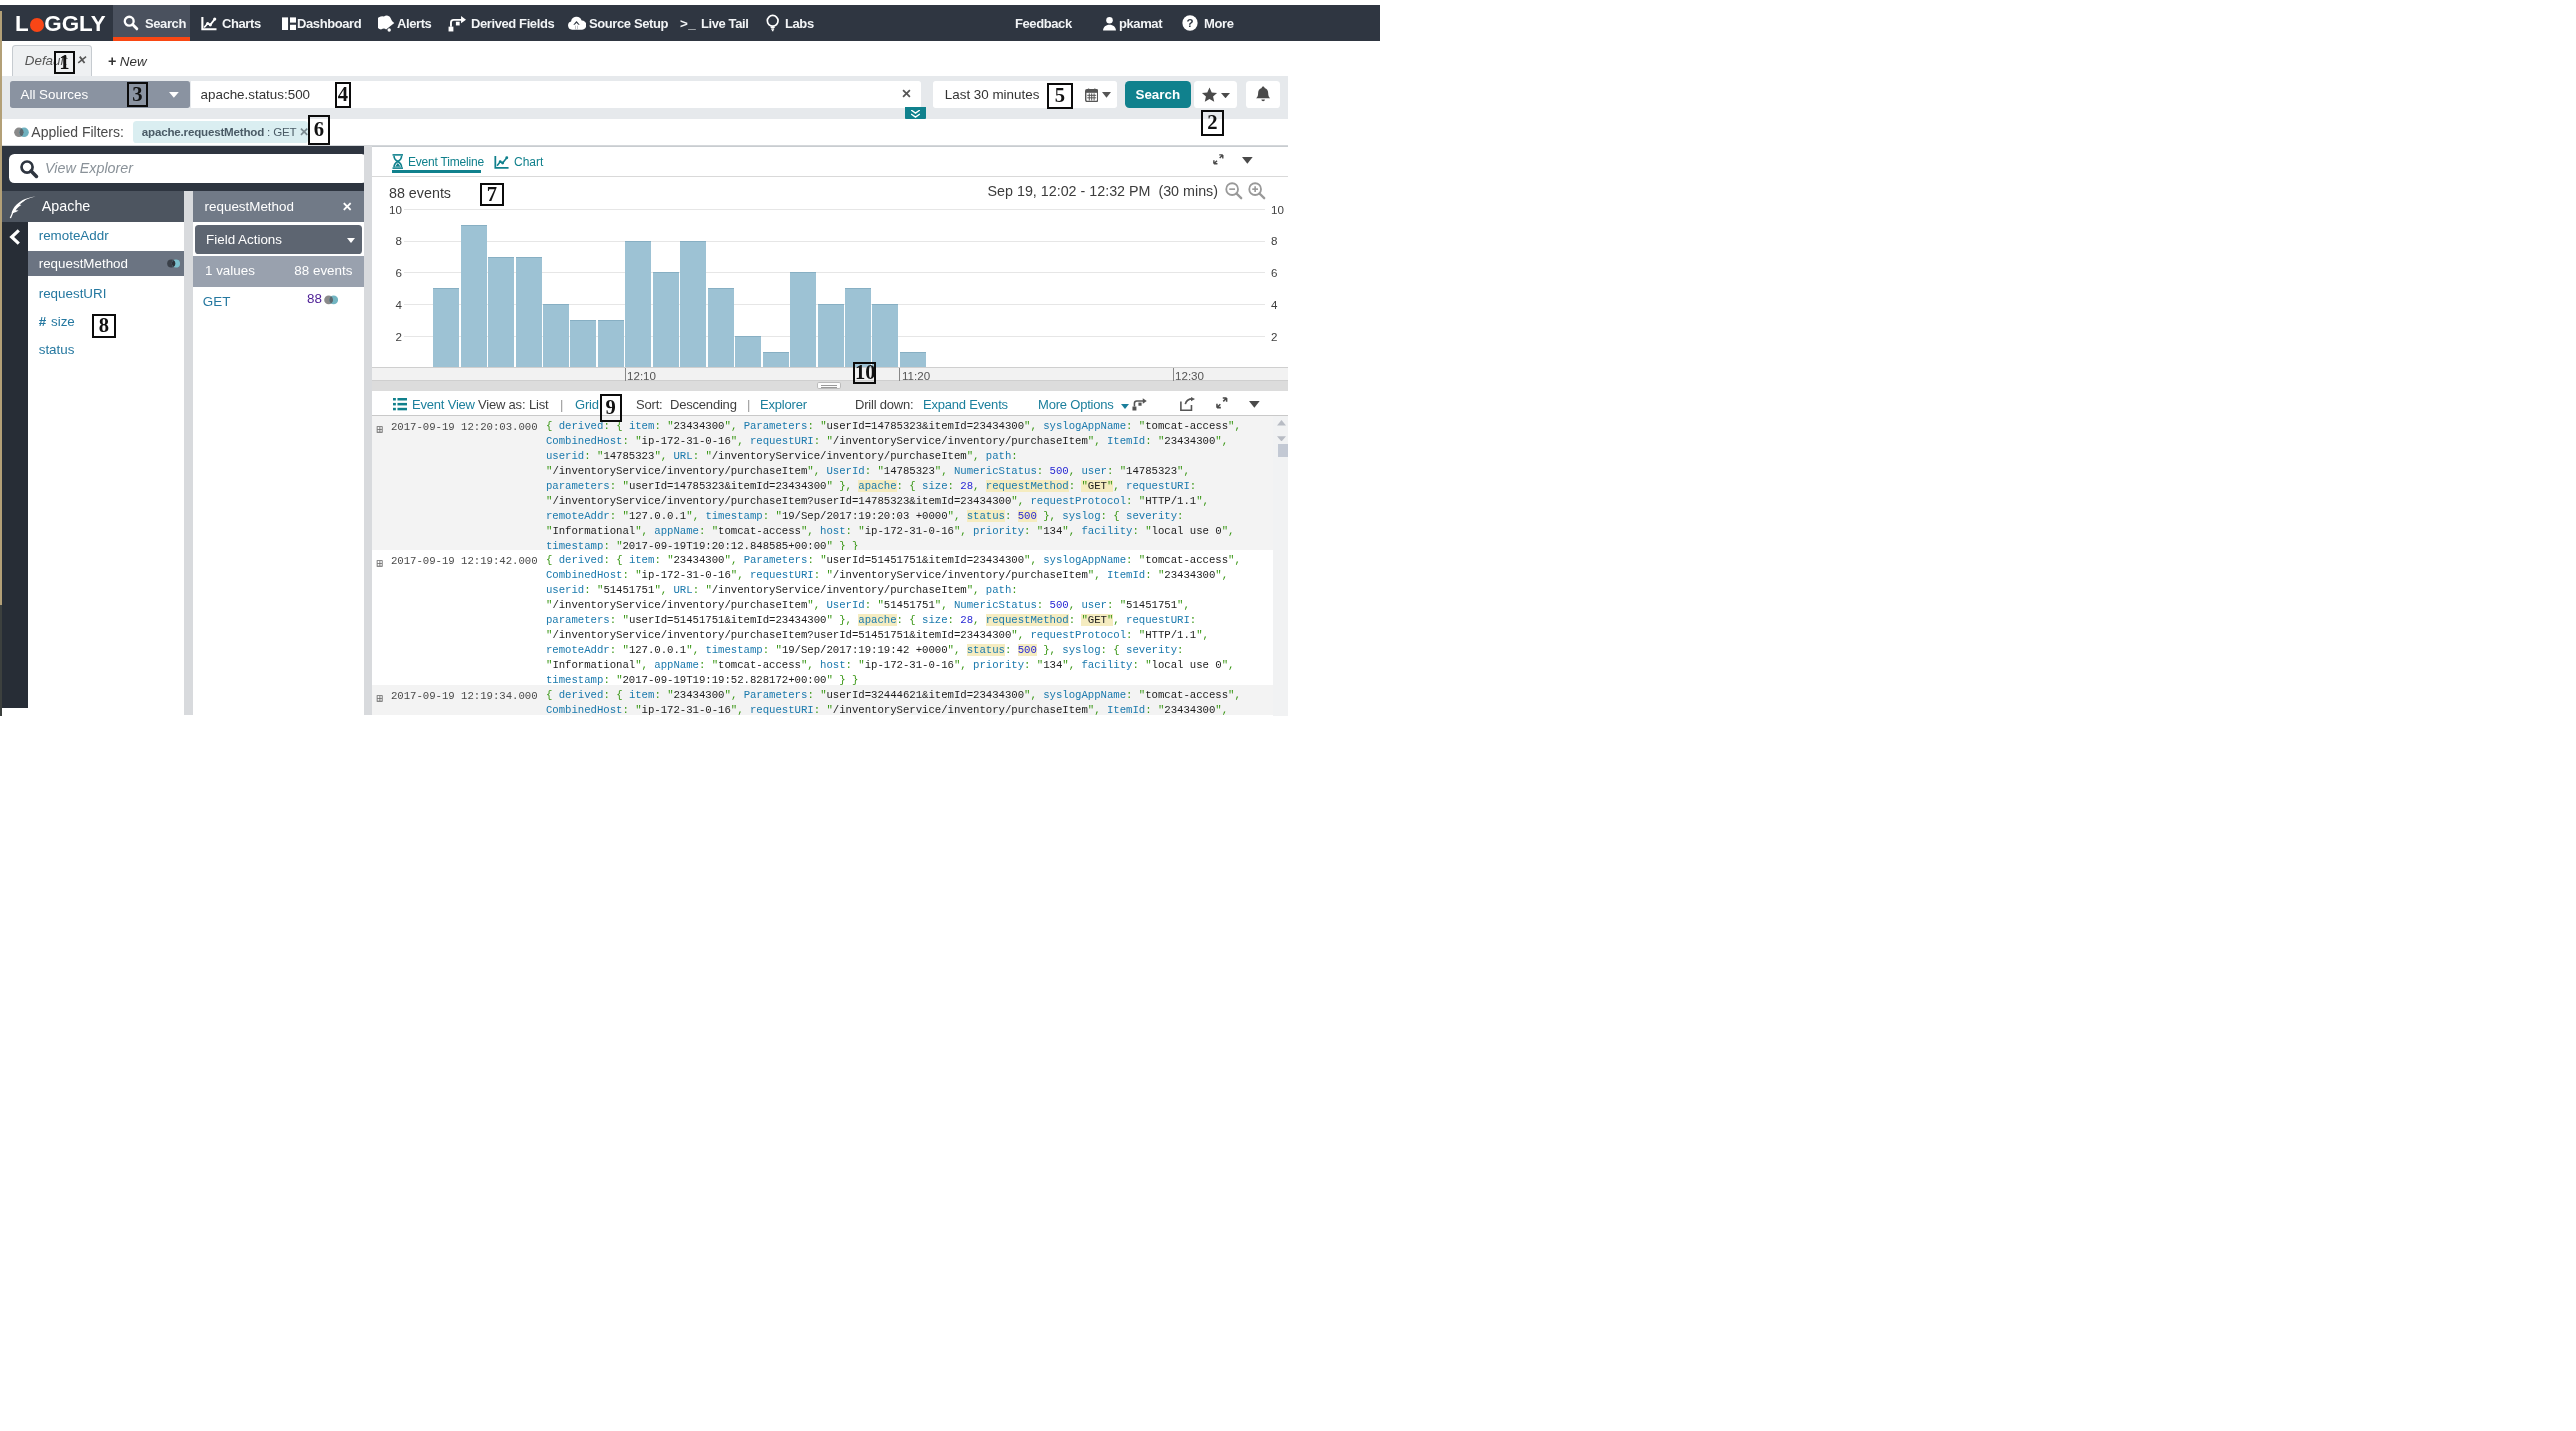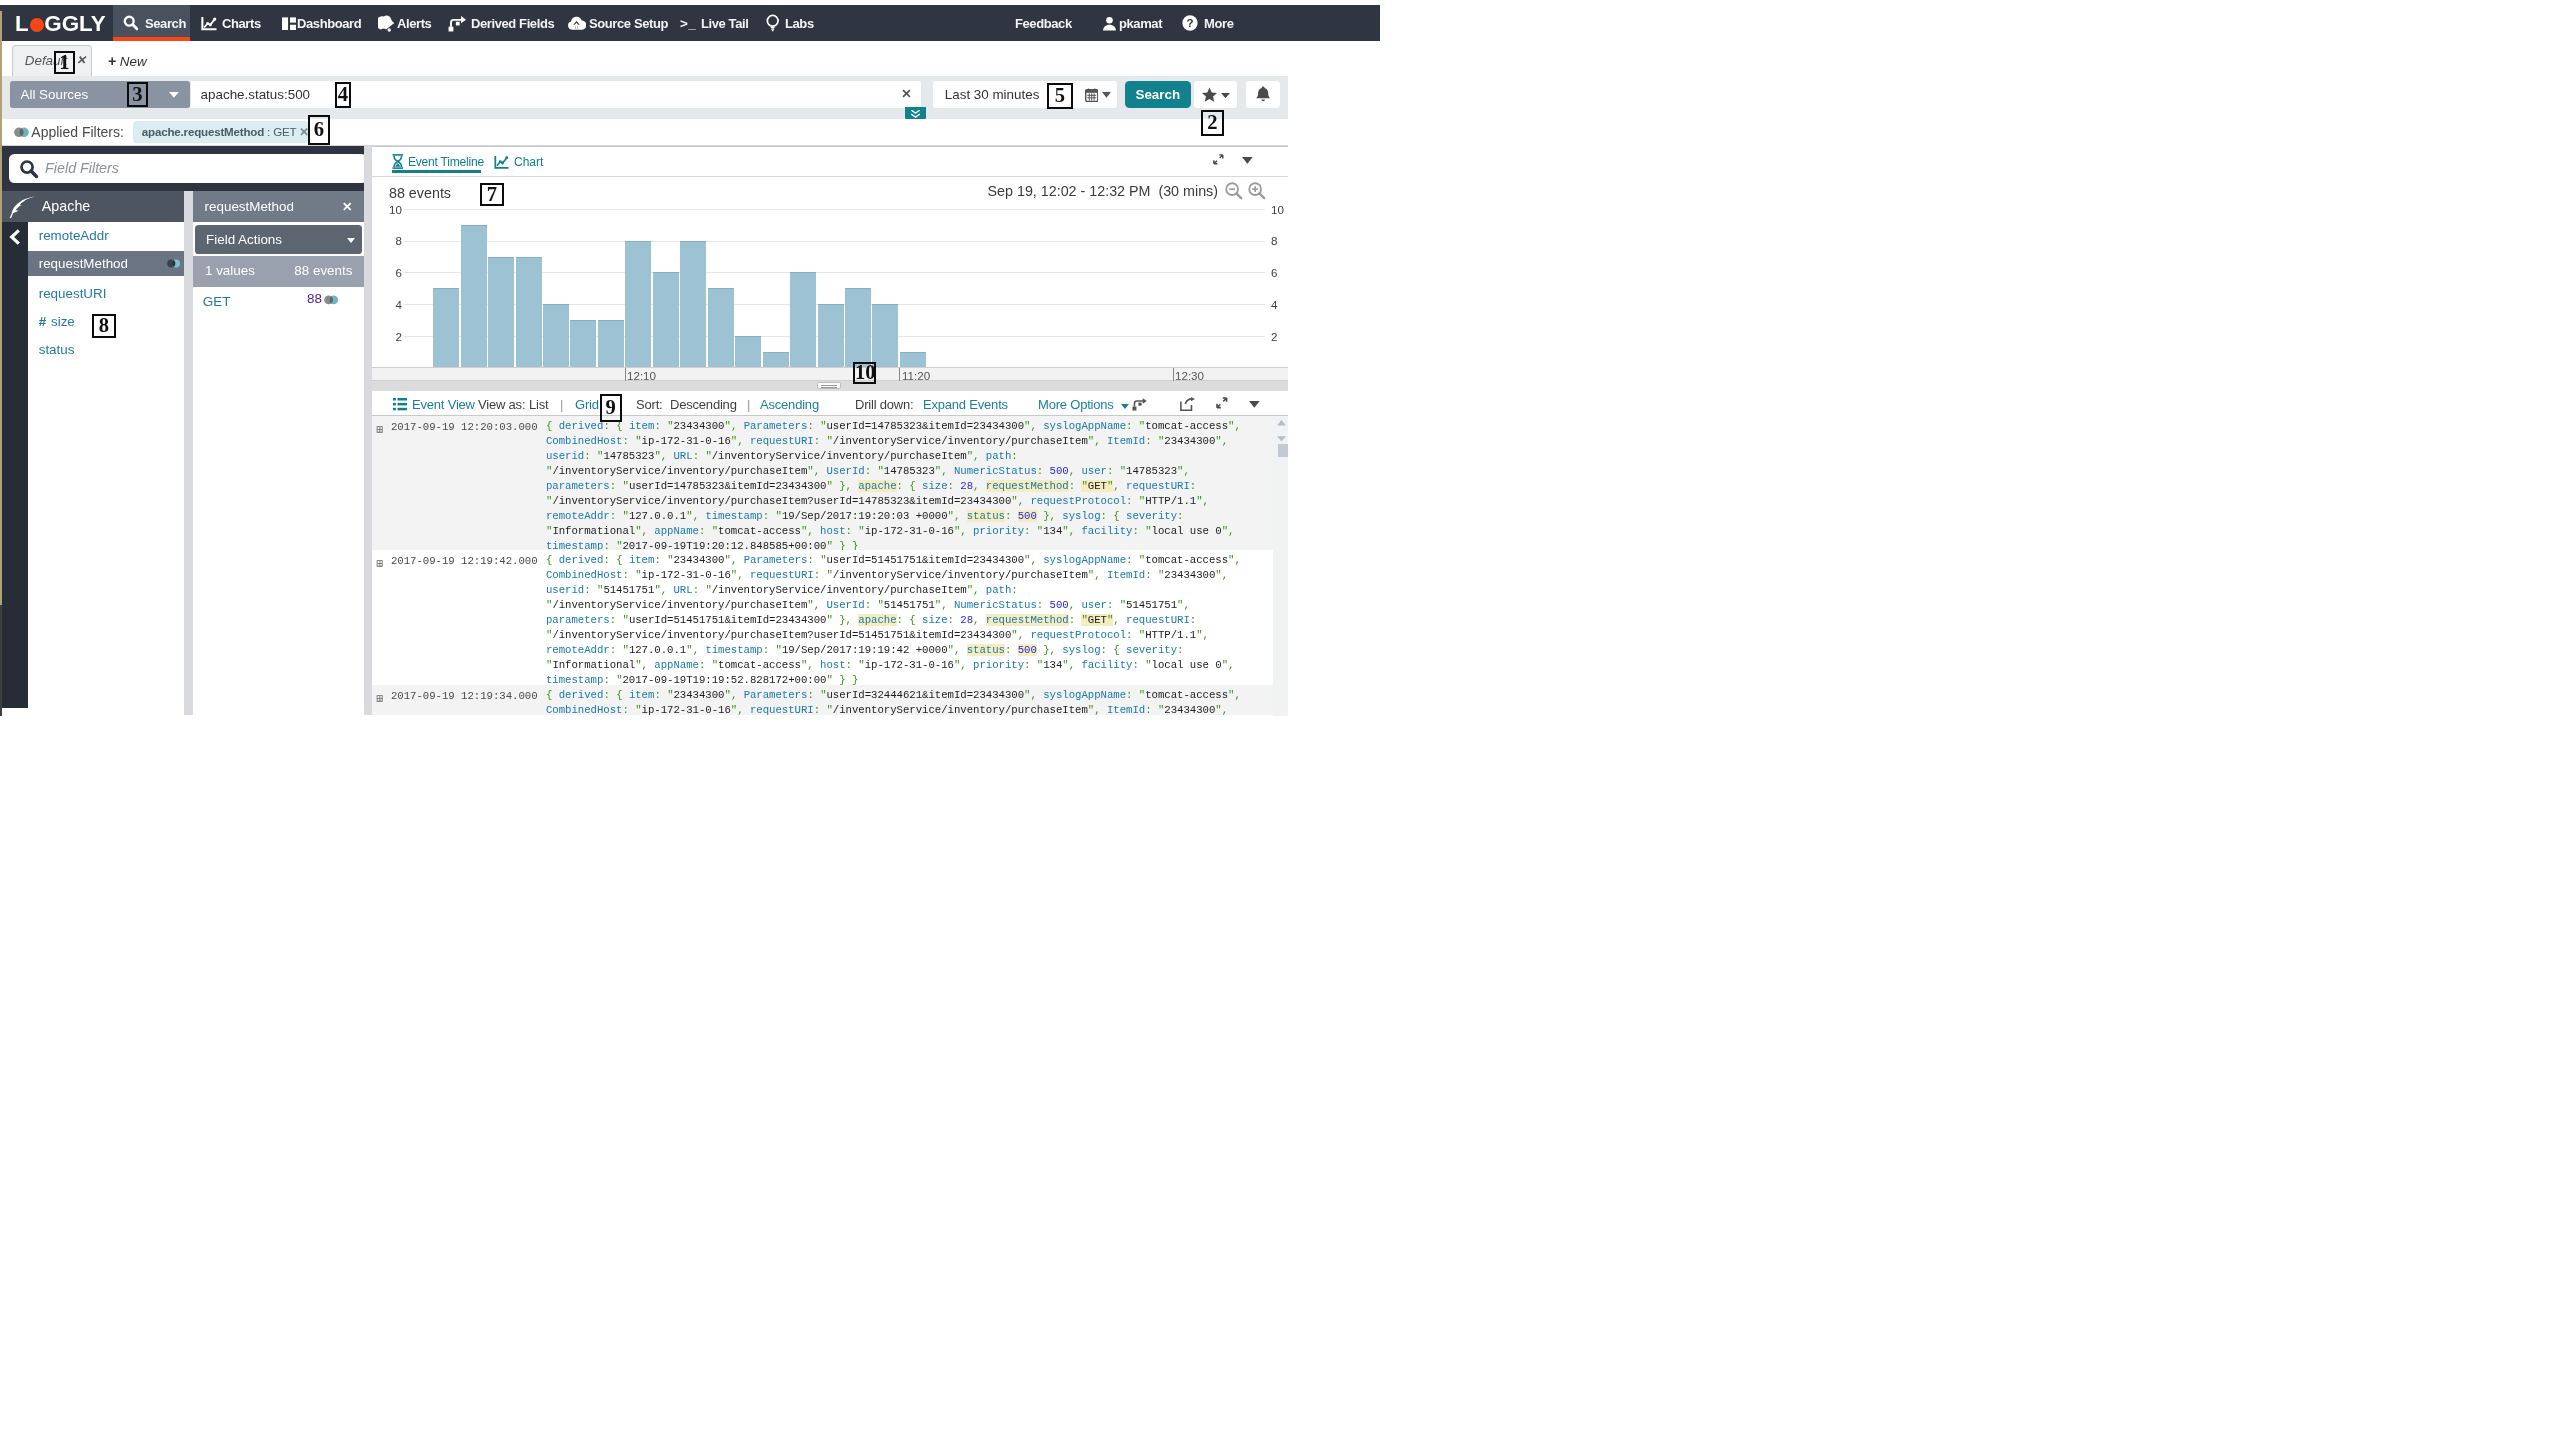--- a/index.html
+++ b/index.html
@@ -234,21 +234,21 @@
   <div style="position:absolute;left:29.5px;top:4.5px;font-size:14px;color:#4a4a4a">Applied Filters:</div>
   <div id="pill"><b style="font-weight:700">apache.requestMethod</b> : GET <span style="color:#7a8a90;font-weight:700;font-size:11.6px"> ✕</span></div>
 </div>
 
 <div id="fxhead">
   <div id="fxbox">
     <svg style="position:absolute;left:9.8px;top:5.4px" width="19.7" height="19.7" viewBox="0 0 22 22">
         <circle cx="9" cy="9" r="6.2" fill="none" stroke="#2e3540" stroke-width="3"></circle>
         <line x1="13.5" y1="13.5" x2="19.5" y2="19.5" stroke="#2e3540" stroke-width="4" stroke-linecap="round"></line>
       </svg>
-    <span>Field Filters</span>
+    <span>View Explorer</span>
   </div>
 </div>
 <div id="apache">
   <svg style="position:absolute;left:6.3px;top:4.5px" width="29.5" height="23" viewBox="0 0 33 26">
       <path d="M31 0.5 C20 1.5 9.5 7 5.5 15 c-0.8 1.6 -1.4 3.2 -1.7 4.6 l1.8 -0.4 c2.3 -0.5 4.4 -1.4 6.2 -2.7 l-3.4 -0.5 c1.7 -2.4 4 -4.4 6.6 -5.9 l-2.8 -0.7 c4.6 -3.9 11.6 -7.5 18.8 -8.9z" fill="#fff"></path>
       <path d="M2.5 25 C5 17.5 10.5 9.5 18.5 4.5" stroke="#fff" stroke-width="1.6" fill="none"></path>
     </svg>
   <span style="margin-left:40px">Apache</span>
 </div>
 <div id="lstrip">
@@ -407,21 +407,21 @@
         </g>
       </svg>
     <span class="t" style="left:40px">Event View</span>
     <span style="left:106px">View as:</span>
     <span style="left:157px">List</span>
     <span style="left:188px;color:#999">|</span>
     <span class="t" style="left:203px">Grid</span>
     <span style="left:264px">Sort:</span>
     <span style="left:298px">Descending</span>
     <span style="left:375px;color:#999">|</span>
-    <span class="t" style="left:388px">Ascending</span>
+    <span class="t" style="left:388px">Explorer</span>
     <span style="left:483px">Drill down:</span>
     <span class="t" style="left:551px">Expand Events</span>
     <span class="t" style="left:666px">More Options</span>
     <svg style="position:absolute;left:749px;top:11.6px" width="8" height="5.4" viewBox="0 0 9 6">
         <path d="M0 0 h9 l-4.5 5.5z" fill="#1b7f9c"></path>
       </svg>
     <svg style="position:absolute;left:759px;top:5.4px" width="18" height="14.3" viewBox="0 0 21 18">
         <rect x="1" y="12" width="5" height="5" fill="#555"></rect>
         <rect x="8.5" y="7" width="4" height="4" fill="#555"></rect>
         <path d="M3.5 12 v-4 c0-2 1-3 3-3 h9" stroke="#555" stroke-width="2" fill="none"></path>

